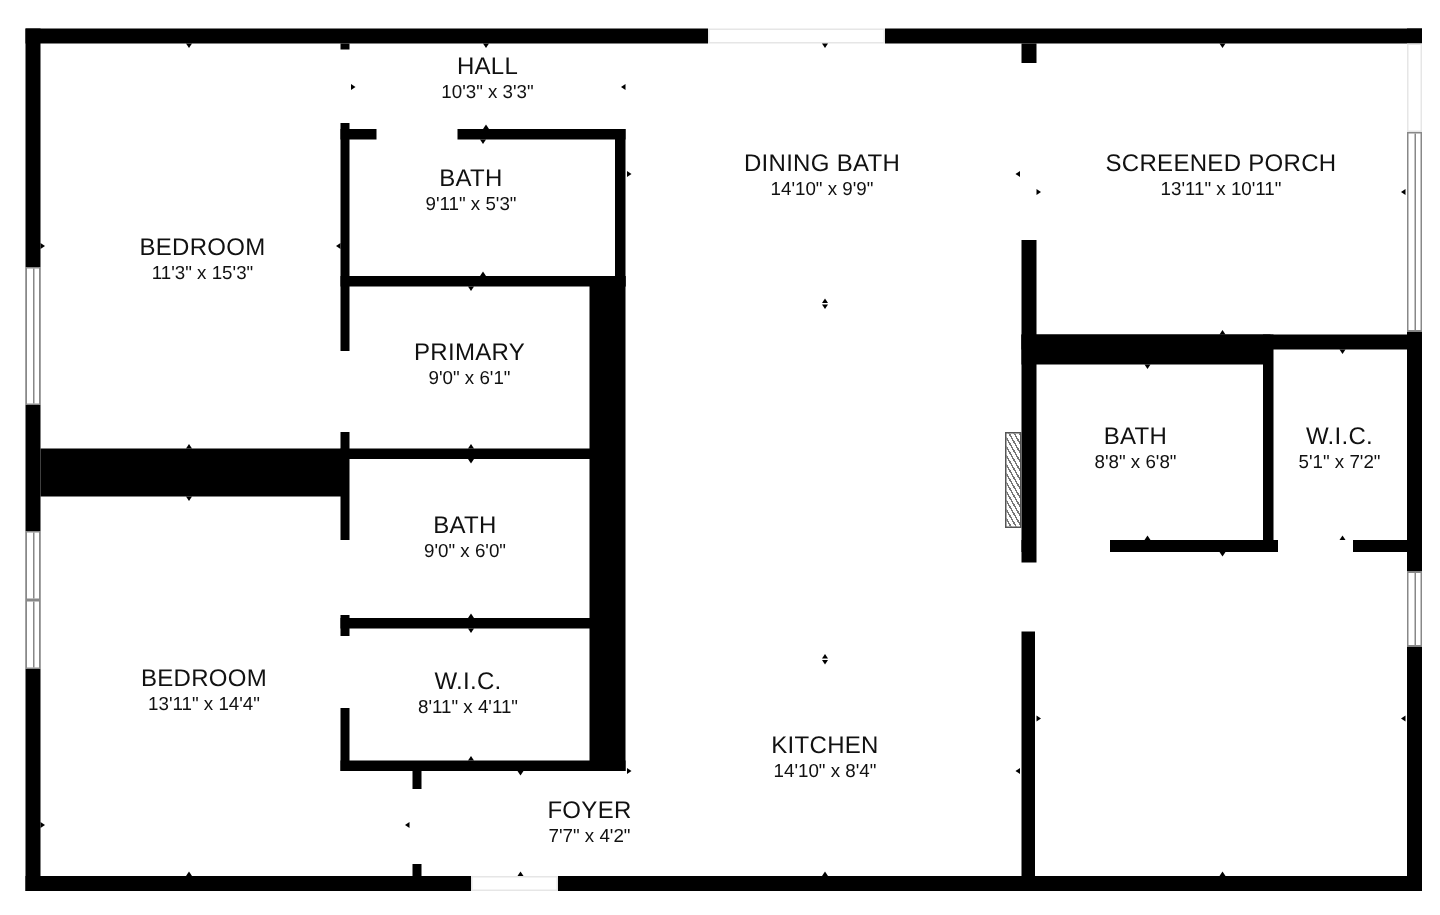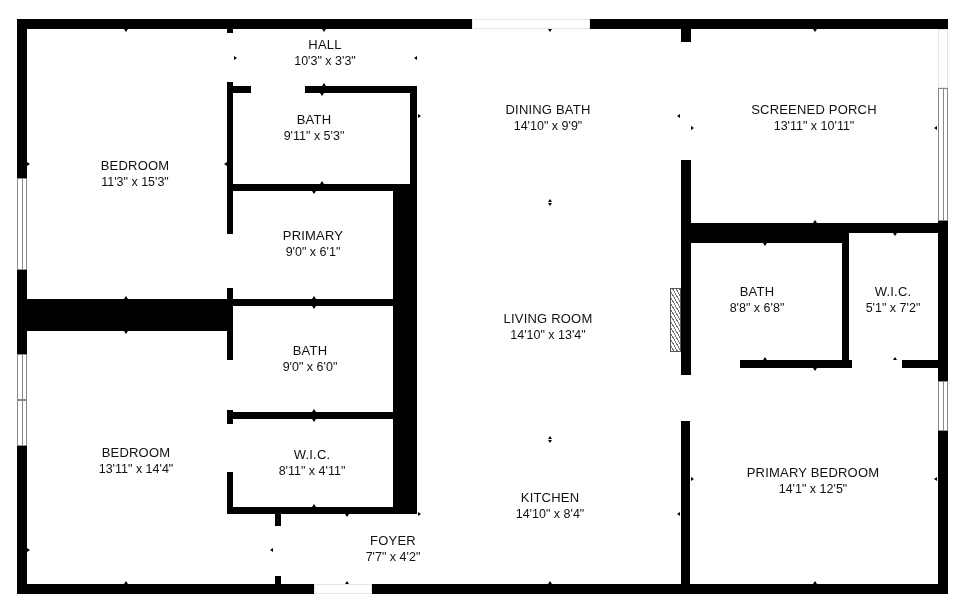--- a/index.html
+++ b/index.html
@@ -5,21 +5,21 @@
     html, body { margin: 0; padding: 0; background: #ffffff; }
     body { width: 960px; height: 610px; position: relative; overflow: hidden; font-family: "Liberation Sans", sans-serif; }
     .plan { position: absolute; left: 0; top: 0; width: 960px; height: 610px; }
     .wall { position: absolute; background: #000; }
     .win { position: absolute; background: #fff; border: 1px solid #888; box-sizing: border-box; }
     .win.v::after { content: ""; position: absolute; left: 50%; top: 0; bottom: 0; border-left: 1px solid #888; }
     .opening { position: absolute; background: #fff; border: 1px solid #e6e6e6; box-sizing: border-box; }
     .hatch { position: absolute; box-sizing: border-box; border: 1px solid #555;
       background: repeating-linear-gradient(60deg, #fff 0 2px, #777 2px 3px); }
     .label { position: absolute; text-align: center; transform: translate(-50%, -50%); color: #111; line-height: 17px; white-space: nowrap; }
-    .label .name { font-size: 13px; letter-spacing: 0.2px; display: block; }
+    .label .name { font-size: 16px; letter-spacing: 0.2px; display: block; }
     .label .dims { font-size: 12.5px; display: block; }
     .tick { position: absolute; width: 0; height: 0; }
     .tick.up { border-left: 2px solid transparent; border-right: 2px solid transparent; border-bottom: 3px solid #000; }
     .tick.down { border-left: 2px solid transparent; border-right: 2px solid transparent; border-top: 3px solid #000; }
     .tick.left { border-top: 2px solid transparent; border-bottom: 2px solid transparent; border-right: 3px solid #000; }
     .tick.right { border-top: 2px solid transparent; border-bottom: 2px solid transparent; border-left: 3px solid #000; }
   </style>
 </head>
 <body>
 
@@ -107,43 +107,35 @@
     <span class="dims">13'11" x 14'4"</span>
   </div>
   <div class="label" style="left:346px;top:549px;margin-left:47px;">
     <span class="name">FOYER</span>
     <span class="dims">7'7" x 4'2"</span>
   </div>
   <div class="label" style="left:548px;top:118px;">
     <span class="name">DINING BATH</span>
     <span class="dims">14'10" x 9'9"</span>
   </div>
-  <div class="label" style="left:548px;top:327px;">
-    <span class="name">LIVING ROOM</span>
-    <span class="dims">14'10" x 13'4"</span>
-  </div>
   <div class="label" style="left:550px;top:506px;">
     <span class="name">KITCHEN</span>
     <span class="dims">14'10" x 8'4"</span>
   </div>
   <div class="label" style="left:814px;top:118px;">
     <span class="name">SCREENED PORCH</span>
     <span class="dims">13'11" x 10'11"</span>
   </div>
   <div class="label" style="left:757px;top:300px;">
     <span class="name">BATH</span>
     <span class="dims">8'8" x 6'8"</span>
   </div>
   <div class="label" style="left:893px;top:300px;">
     <span class="name">W.I.C.</span>
     <span class="dims">5'1" x 7'2"</span>
-  </div>
-  <div class="label" style="left:813px;top:481px;">
-    <span class="name">PRIMARY BEDROOM</span>
-    <span class="dims">14'1" x 12'5"</span>
   </div>
 
   <div class="tick down" style="left:124px;top:29px;"></div>
   <div class="tick up" style="left:124px;top:296px;"></div>
   <div class="tick down" style="left:124px;top:331px;"></div>
   <div class="tick up" style="left:124px;top:581px;"></div>
   <div class="tick right" style="left:27px;top:162px;"></div>
   <div class="tick left" style="left:224px;top:162px;"></div>
   <div class="tick right" style="left:27px;top:548px;"></div>
   <div class="tick left" style="left:270px;top:548px;"></div>

